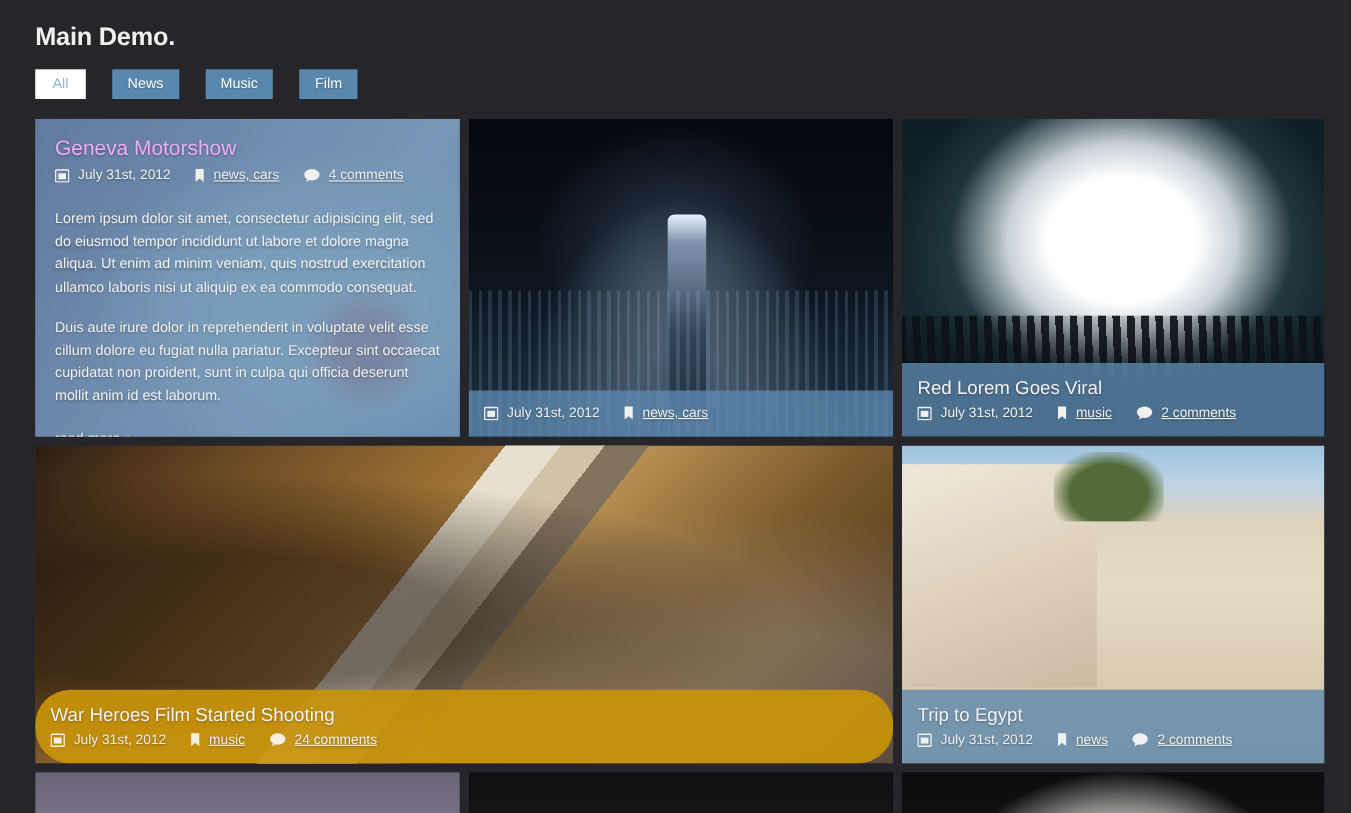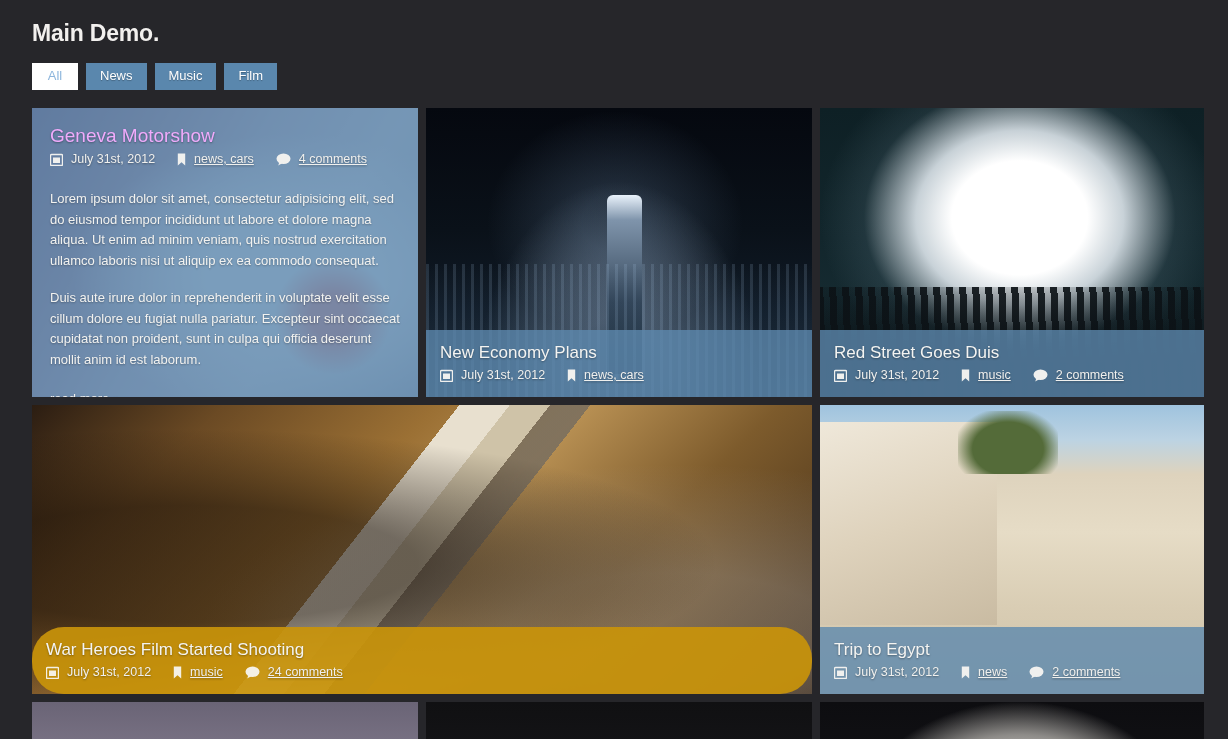--- a/index.html
+++ b/index.html
@@ -32,21 +32,21 @@
     font-size: 23px;
     font-weight: bold;
     color: #f2f0ee;
     letter-spacing: -0.2px;
     line-height: 28px;
   }
 
   .filters {
     margin-top: 16px;
     display: flex;
-    gap: 8px;
+    gap: 24px;
   }
 
   .filter-btn {
     font-size: 13px;
     line-height: 14px;
     padding: 6px 14px 7px;
     border: none;
     cursor: pointer;
     font-family: "Liberation Sans", sans-serif;
     background: #5a87ad;
@@ -373,21 +373,20 @@
             <p>Lorem ipsum dolor sit amet, consectetur adipisicing elit, sed do eiusmod tempor incididunt ut labore et dolore magna aliqua. Ut enim ad minim veniam, quis nostrud exercitation ullamco laboris nisi ut aliquip ex ea commodo consequat.</p>
             <p>Duis aute irure dolor in reprehenderit in voluptate velit esse cillum dolore eu fugiat nulla pariatur. Excepteur sint occaecat cupidatat non proident, sunt in culpa qui officia deserunt mollit anim id est laborum.</p>
           </div>
           <span class="readmore">read more »</span>
         </div>
       </div>
 
       <div class="card" style="width:386px;height:289px;">
         <div class="card-media img-city"></div>
         <div class="caption">
-          <div class="caption-title">New Economy Plans</div>
           <div class="meta">
             <span class="meta-item">
               <span class="mi-icon">
                 <svg width="13" height="13" viewBox="0 0 13 13">
                     <rect x="0.5" y="1.5" width="12" height="11" rx="1" fill="none" stroke="#f0f0ee" stroke-width="1.4"></rect>
                     <rect x="3" y="4.5" width="7" height="5.5" fill="#f0f0ee"></rect>
                   </svg>
               </span>
               <span>July 31st, 2012</span>
             </span>
@@ -399,21 +398,21 @@
               </span>
               <span class="meta-link">news, cars</span>
             </span>
           </div>
         </div>
       </div>
 
       <div class="card" style="width:384px;height:289px;">
         <div class="card-media img-crowd"></div>
         <div class="caption">
-          <div class="caption-title">Red Street Goes Duis</div>
+          <div class="caption-title">Red Lorem Goes Viral</div>
           <div class="meta">
             <span class="meta-item">
               <span class="mi-icon">
                 <svg width="13" height="13" viewBox="0 0 13 13">
                     <rect x="0.5" y="1.5" width="12" height="11" rx="1" fill="none" stroke="#f0f0ee" stroke-width="1.4"></rect>
                     <rect x="3" y="4.5" width="7" height="5.5" fill="#f0f0ee"></rect>
                   </svg>
               </span>
               <span>July 31st, 2012</span>
             </span>

